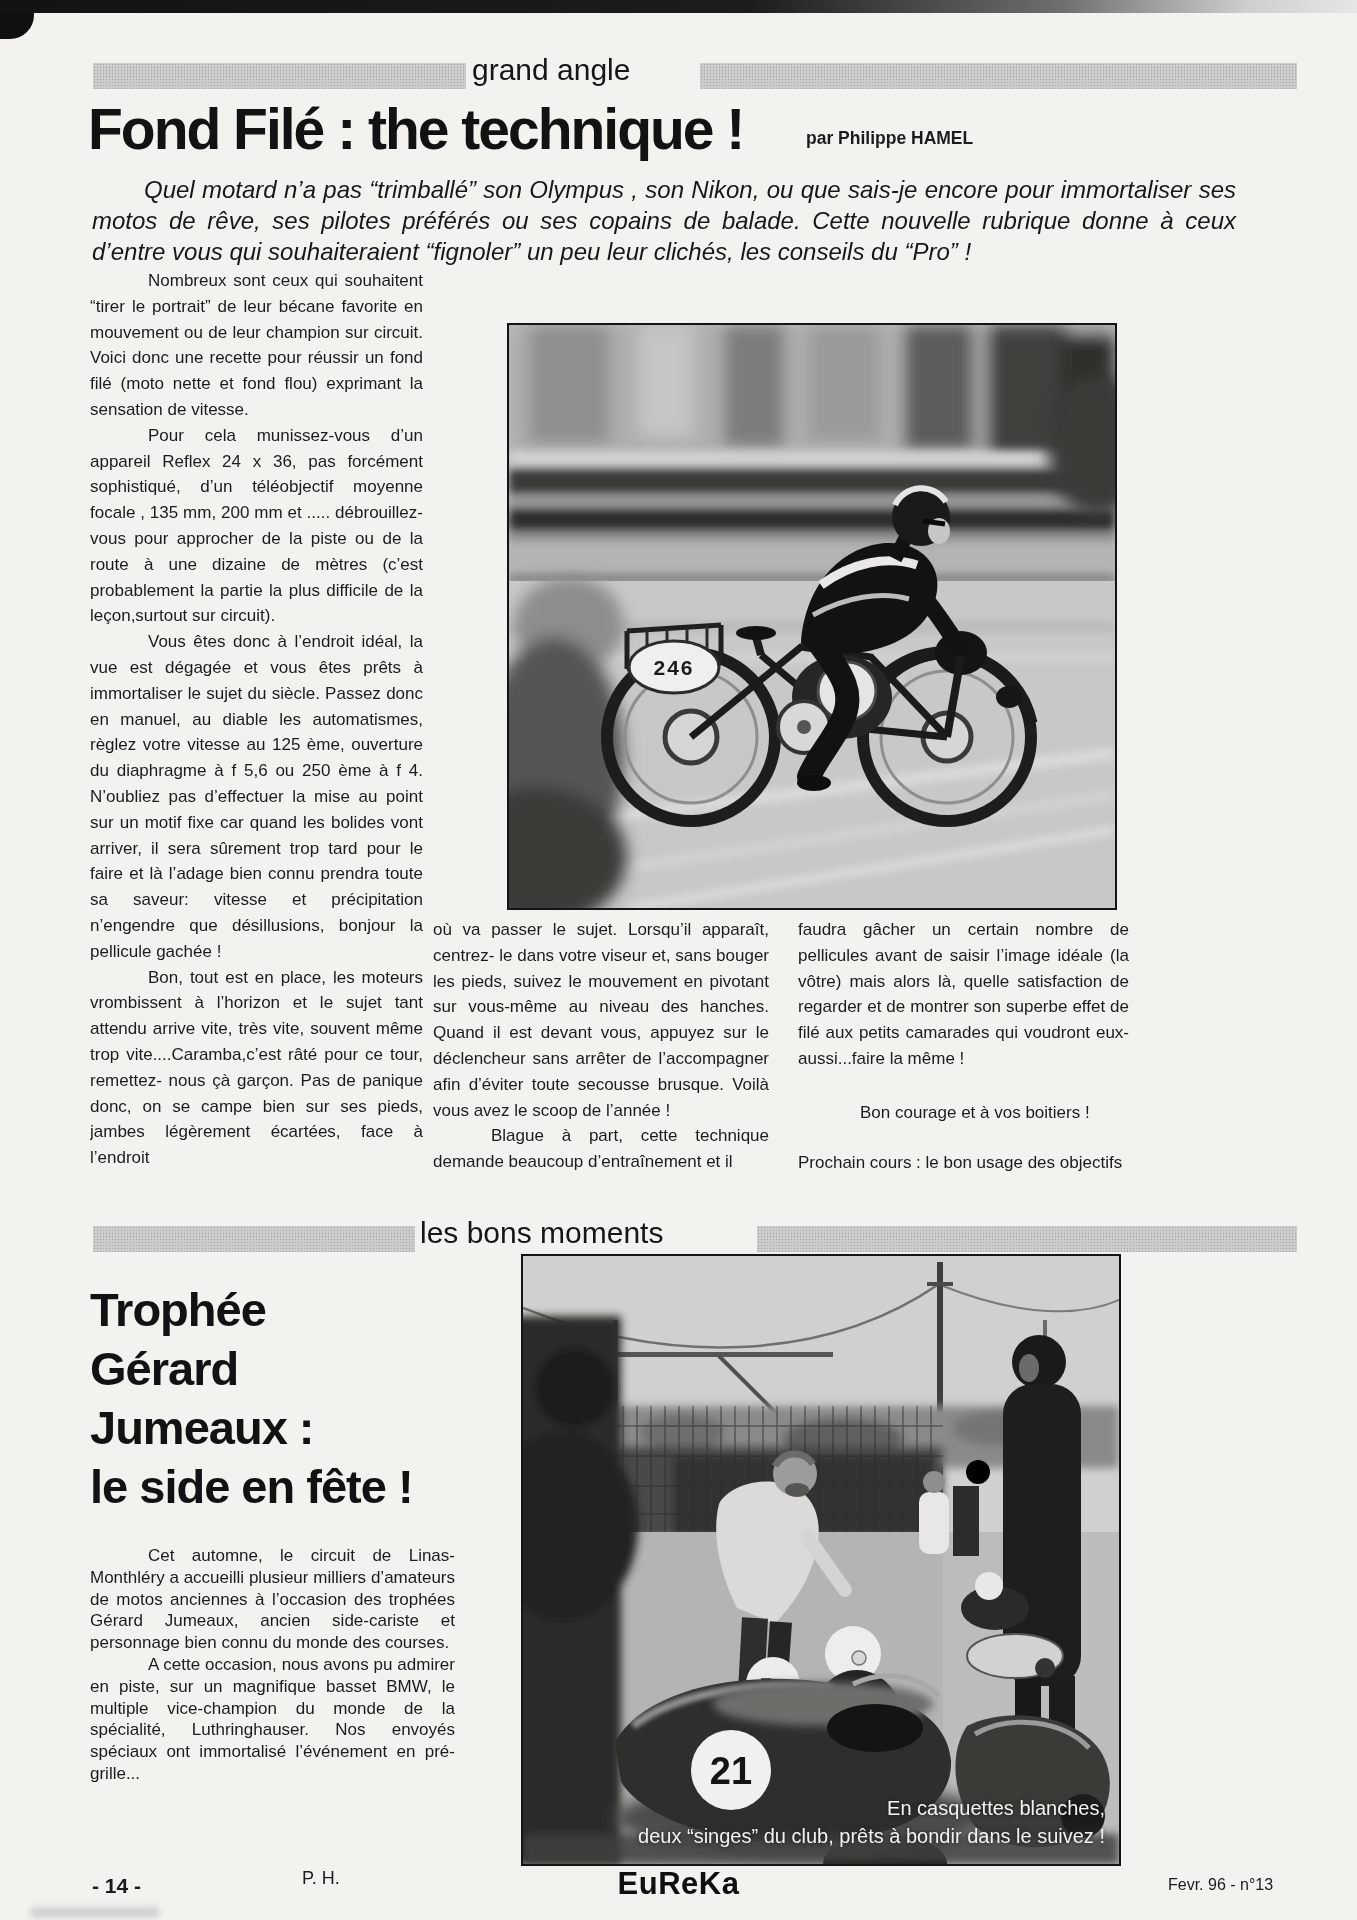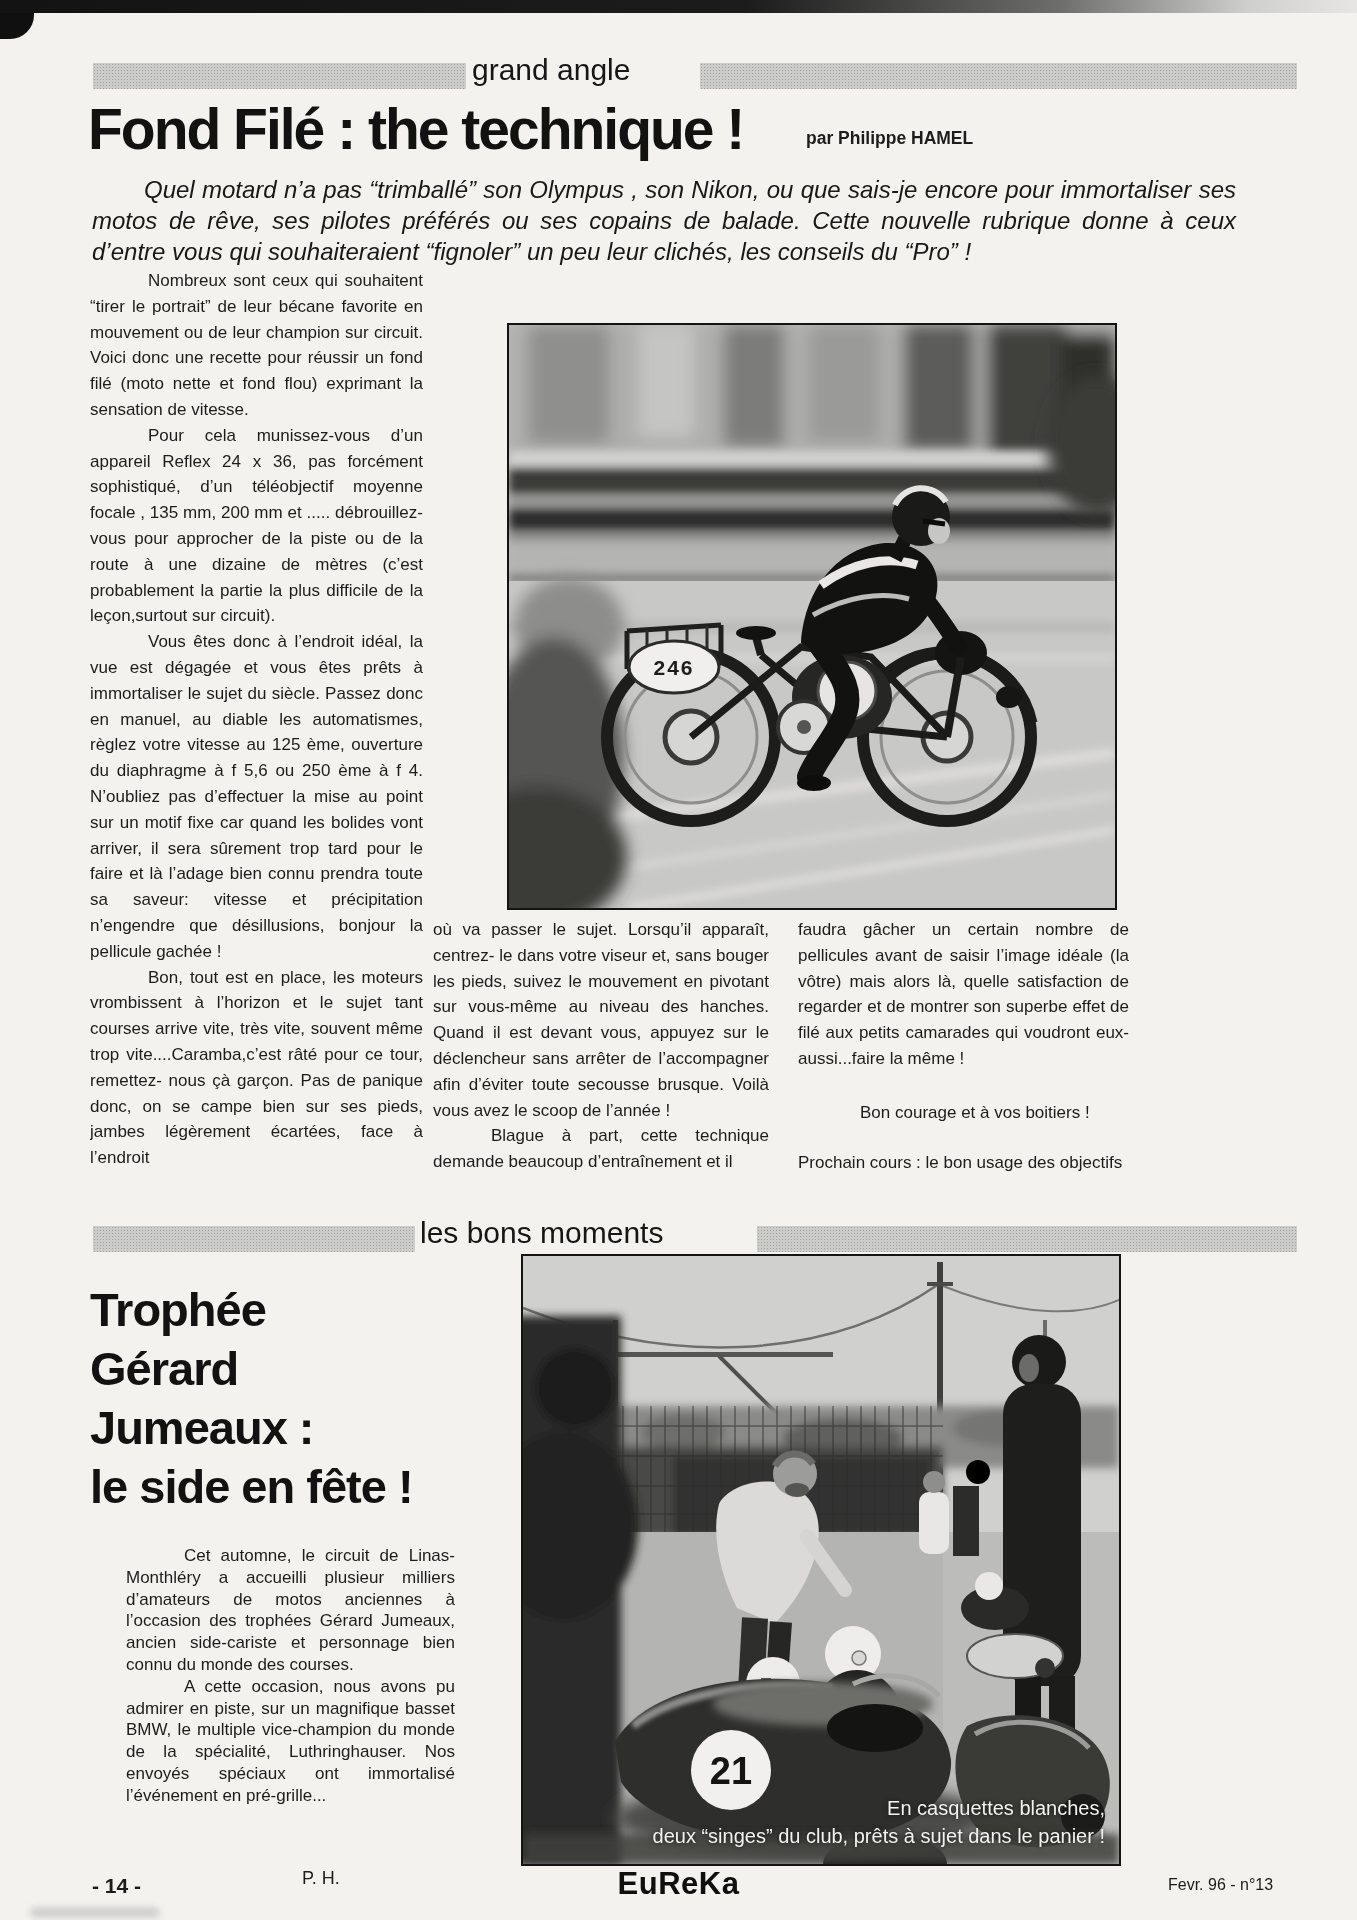--- a/index.html
+++ b/index.html
@@ -37,21 +37,21 @@
   .photo1{left:507px;top:323px;width:606px;height:583px;}
   .photo2{left:517px;top:1250px;width:596px;height:608px;}
   .photo svg{display:block;width:100%;height:100%;}
   .photo2-caption{position:absolute;right:14px;bottom:14px;text-align:right;
     color:#f3f2f0;font-size:20px;line-height:27.5px;
     text-shadow:0 0 4px rgba(0,0,0,.65);}
   
   .title2{left:90px;top:1280px;font-size:47px;font-weight:bold;letter-spacing:-1px;line-height:59px;color:#121212;white-space:nowrap;}
   .col-a2{left:90px;top:1545px;width:365px;font-size:17px;line-height:21.8px;text-align:justify;color:#1c1c1c;}
   .col-a2 p{margin:0;}
-  .col-a2 p.indent{text-indent:58px;margin-left:36px;}
+  .col-a2 p.indent{text-indent:58px;}
   .signature{left:302px;top:1868px;font-size:18px;color:#1c1c1c;}
   
   .footer-page{left:92px;top:1874px;font-size:21px;font-weight:bold;}
   .footer-logo{left:0;top:1866px;width:1357px;text-align:center;font-size:31px;font-weight:bold;letter-spacing:.5px;color:#0f0f0f;}
   .footer-issue{left:1168px;top:1876px;font-size:16px;font-weight:normal;white-space:nowrap;}
 </style>
 </head>
 <body>
 
 <div class="abs scan-top"></div>
@@ -63,21 +63,21 @@
 <div class="abs bar" style="left:700px;top:63px;width:597px;"></div>
 
 <div class="abs main-title" style="left:88px;top:96px;">Fond Filé : the technique !</div>
 <div class="abs byline" style="left:806px;top:128px;">par Philippe HAMEL</div>
 <div class="abs intro" style="left:92px;top:174px;">Quel motard n’a pas “trimballé” son Olympus , son Nikon, ou que sais-je encore pour immortaliser ses motos de rêve, ses pilotes préférés ou ses copains de balade. Cette nouvelle rubrique donne à ceux d’entre vous qui souhaiteraient “fignoler” un peu leur clichés, les conseils du “Pro” !</div>
 
 <div class="abs col col1">
   <p class="indent">Nombreux sont ceux qui souhaitent “tirer le portrait” de leur bécane favorite en mouvement ou de leur champion sur circuit. Voici donc une recette pour réussir un fond filé (moto nette et fond flou) exprimant la sensation de vitesse.</p>
   <p class="indent">Pour cela munissez-vous d’un appareil Reflex 24 x 36, pas forcément sophistiqué, d’un téléobjectif moyenne focale , 135 mm, 200 mm et ..... débrouillez-vous pour approcher de la piste ou de la route à une dizaine de mètres (c’est probablement la partie la plus difficile de la leçon,surtout sur circuit).</p>
   <p class="indent">Vous êtes donc à l’endroit idéal, la vue est dégagée et vous êtes prêts à immortaliser le sujet du siècle. Passez donc en manuel, au diable les automatismes, règlez votre vitesse au 125 ème, ouverture du diaphragme à f 5,6 ou 250 ème à f 4. N’oubliez pas d’effectuer la mise au point sur un motif fixe car quand les bolides vont arriver, il sera sûrement trop tard pour le faire et là l’adage bien connu prendra toute sa saveur: vitesse et précipitation n’engendre que désillusions, bonjour la pellicule gachée !</p>
-  <p class="indent">Bon, tout est en place, les moteurs vrombissent à l’horizon et le sujet tant courses arrive vite, très vite, souvent même trop vite....Caramba,c’est râté pour ce tour, remettez- nous çà garçon. Pas de panique donc, on se campe bien sur ses pieds, jambes légèrement écartées, face à l’endroit</p>
+  <p class="indent">Bon, tout est en place, les moteurs vrombissent à l’horizon et le sujet tant attendu arrive vite, très vite, souvent même trop vite....Caramba,c’est râté pour ce tour, remettez- nous çà garçon. Pas de panique donc, on se campe bien sur ses pieds, jambes légèrement écartées, face à l’endroit</p>
 </div>
 <div class="abs col col2">
   <p>où va passer le sujet. Lorsqu’il apparaît, centrez- le dans votre viseur et, sans bouger les pieds, suivez le mouvement en pivotant sur vous-même au niveau des hanches. Quand il est devant vous, appuyez sur le déclencheur sans arrêter de l’accompagner afin d’éviter toute secousse brusque. Voilà vous avez le scoop de l’année !</p>
   <p class="indent">Blague à part, cette technique demande beaucoup d’entraînement et il</p>
 </div>
 <div class="abs col col3">
   <p>faudra gâcher un certain nombre de pellicules avant de saisir l’image idéale (la vôtre) mais alors là, quelle satisfaction de regarder et de montrer son superbe effet de filé aux petits camarades qui voudront eux-aussi...faire la même !</p>
   <p class="courage">Bon courage et à vos boitiers !</p>
   <p class="next">Prochain cours : le bon usage des objectifs</p>
 </div>
@@ -282,19 +282,19 @@
       <circle cx="208" cy="514" r="40" fill="#f1f0ee"></circle>
       <text x="208" y="528" text-anchor="middle" font-size="38" font-weight="bold" fill="#141414">21</text>
       <path d="M444 470 C 480 452, 540 456, 570 486 C 594 510, 592 552, 566 576 C 534 598, 478 596, 452 570 C 432 544, 424 500, 444 470 Z" fill="#3a3a36"></path>
       <path d="M452 478 C 486 458, 540 464, 566 492" stroke="#9a9a98" stroke-width="5" fill="none"></path>
       <circle cx="560" cy="560" r="22" fill="#1c1c1a"></circle>
     </g>
     <rect y="578" width="596" height="30" fill="#3f3f3d" opacity="0.85" filter="url(#b4b)"></rect>
   </svg>
   <figcaption class="photo2-caption">
     <div>En casquettes blanches,</div>
-    <div>deux “singes” du club, prêts à sujet dans le panier !</div>
+    <div>deux “singes” du club, prêts à bondir dans le suivez !</div>
   </figcaption>
 </figure>
 
 <div class="abs footer-page">- 14 -</div>
 <div class="abs footer-logo">EuReKa</div>
 <div class="abs footer-issue">Fevr. 96 - n°13</div>
 
 </body></html>

